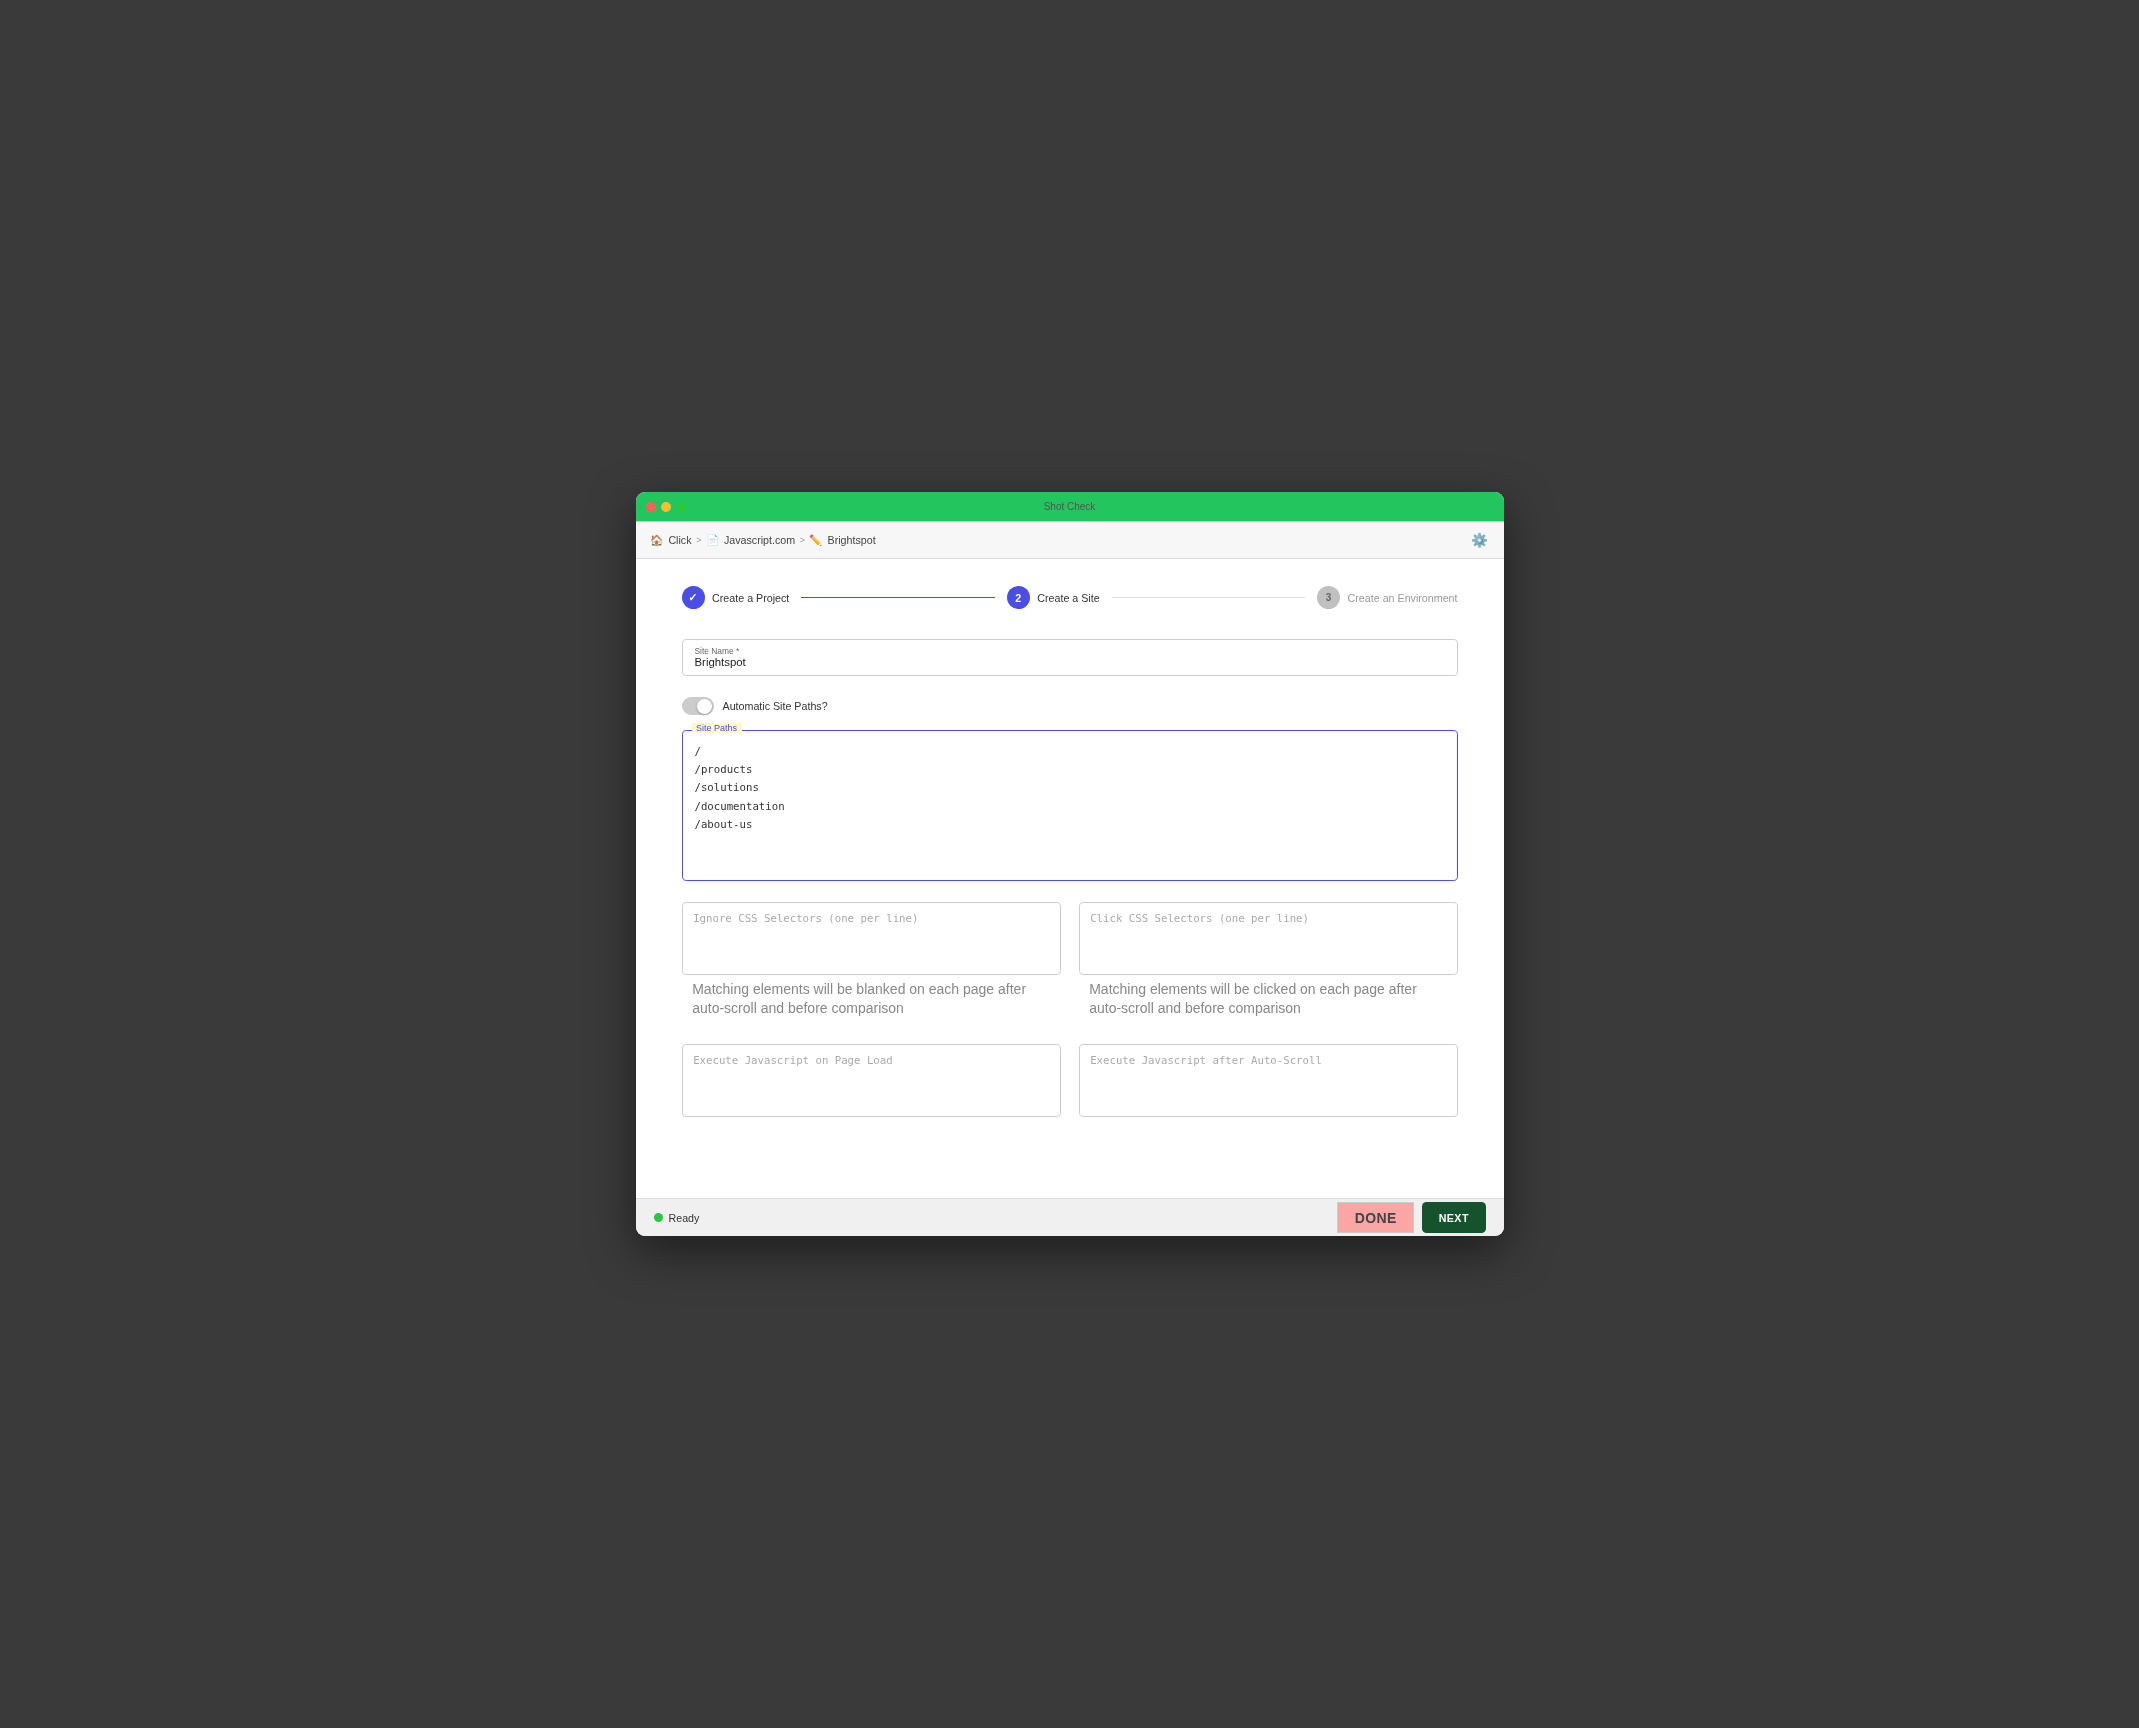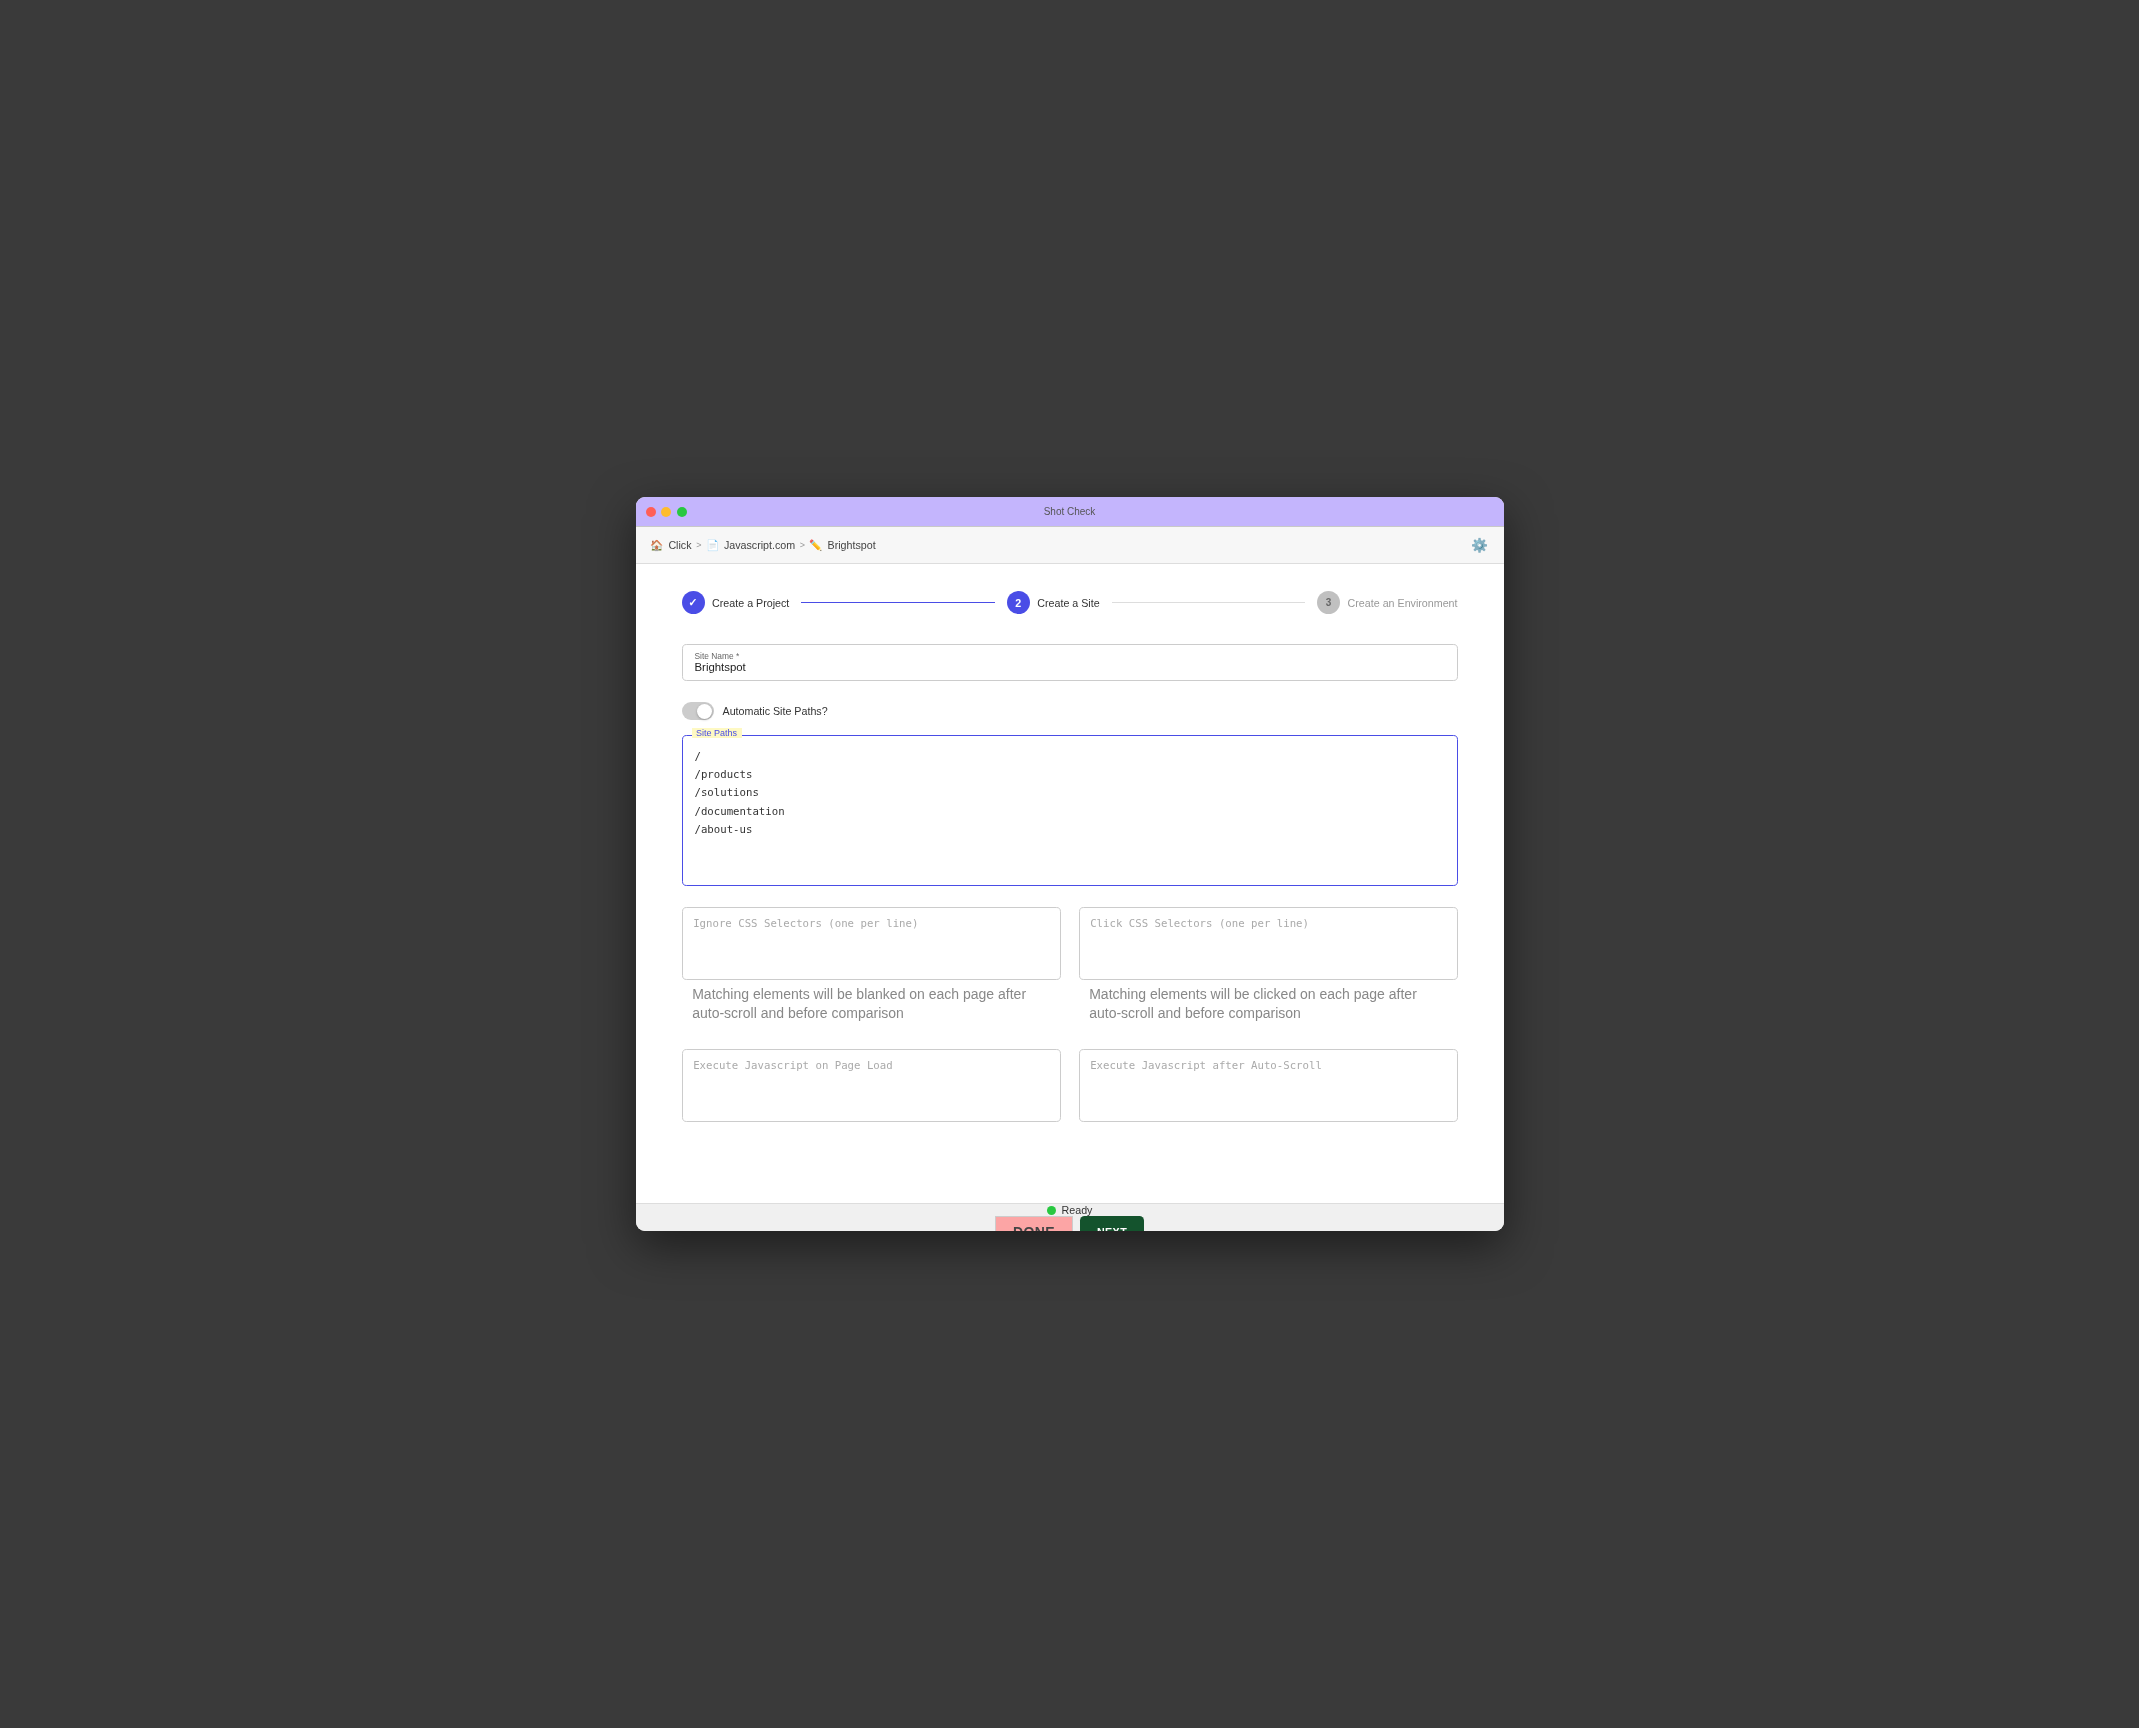--- a/index.html
+++ b/index.html
@@ -15,21 +15,21 @@
     .window {
       width: 868px;
       background: #f0f0f0;
       border-radius: 9px;
       overflow: hidden;
       box-shadow: 0 15px 46px rgba(0,0,0,0.5);
     }
 
     
     .titlebar {
-      background: #c4b5fd;
+      background: #22c55e;
       height: 30px;
       display: flex;
       align-items: center;
       padding: 0 10.7px;
       position: relative;
       border-bottom: 0.8px solid #c8c8c8;
     }
     .titlebar-buttons {
       display: flex;
       gap: 5.3px;
@@ -271,27 +271,26 @@
     .field-hint {
       font-size: 14px;
       color: #888;
       padding: 4.6px 10.7px 7.6px;
       line-height: 1.4;
     }
 
     
     .bottom-bar {
       background: #f0f0f0;
-      height: 28px;
+      height: 38px;
       display: flex;
       align-items: center;
       justify-content: space-between;
       padding: 0 18px;
       border-top: 0.8px solid #ddd;
-      flex-direction: column;
     }
     .status-indicator {
       display: flex;
       align-items: center;
       gap: 6px;
     }
     .status-dot {
       width: 9px;
       height: 9px;
       border-radius: 50%;

